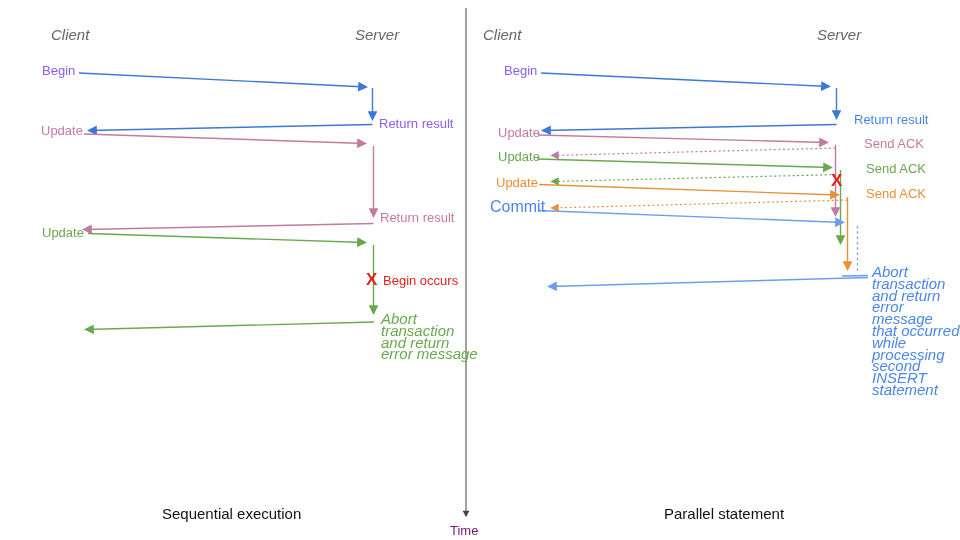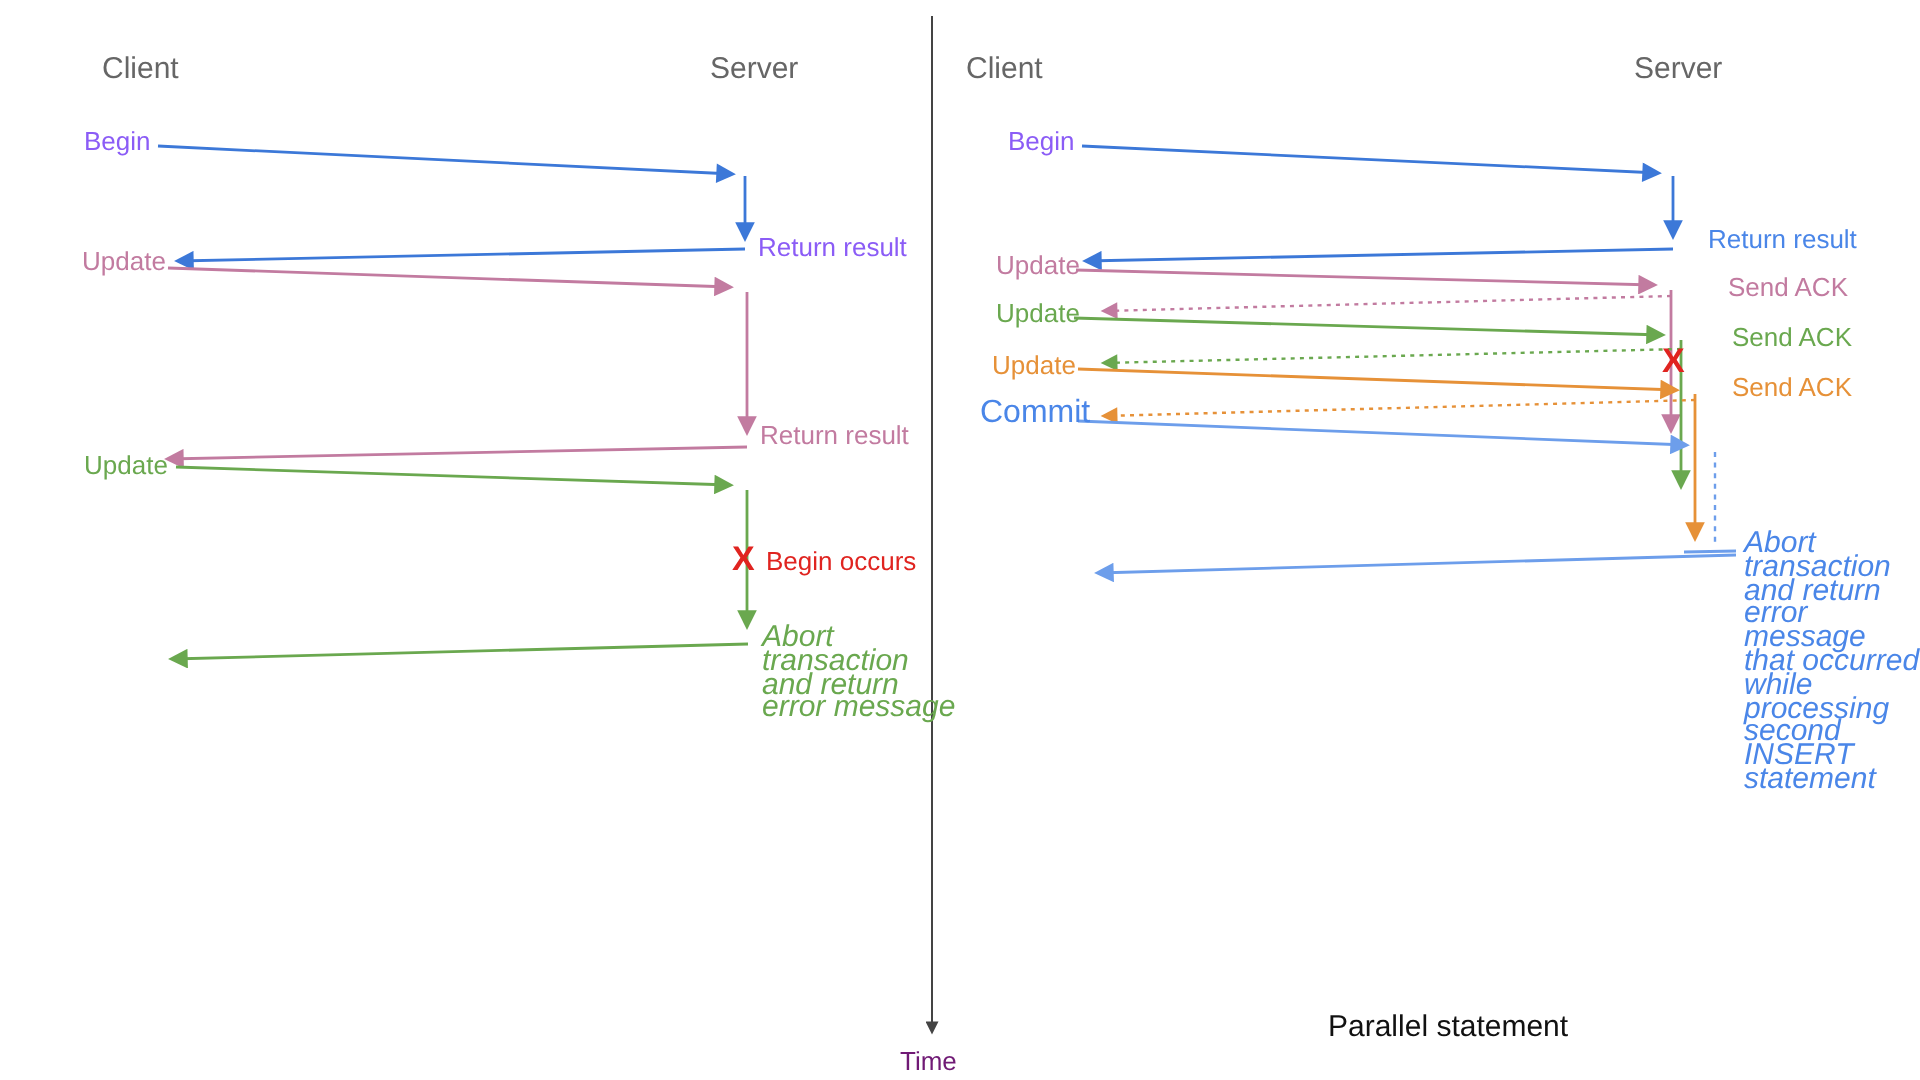--- a/index.html
+++ b/index.html
@@ -1,20 +1,20 @@
 <!DOCTYPE html>
 <html><head>
 <meta charset="utf-8">
 <style>
   html,body{margin:0;padding:0;background:#ffffff;}
   #stage{position:relative;width:960px;height:540px;background:#ffffff;overflow:hidden;
          font-family:"Liberation Sans","DejaVu Sans",sans-serif;}
   #lines{position:absolute;left:0;top:0;width:960px;height:540px;}
   .lbl{position:absolute;font-size:13px;line-height:14px;white-space:nowrap;}
-  .hdr{position:absolute;font-size:15px;color:#666666;white-space:nowrap;}
+  .hdr{position:absolute;font-size:15px;font-style:italic;color:#666666;white-space:nowrap;}
   .cap{position:absolute;font-size:15px;color:#111111;white-space:nowrap;}
   .multiline{white-space:pre-line;line-height:11.8px;font-size:15px;font-style:italic;}
   .xmark{position:absolute;font-size:17px;font-weight:bold;color:#e02420;line-height:15px;}
   .c-blue{color:#8b5cf6;}
   .c-cornflower{color:#4a86e8;}
   .c-pink{color:#c27ba0;}
   .c-green{color:#6aa84f;}
   .c-orange{color:#e69138;}
   .c-red{color:#e02420;}
   .c-black{color:#701a75;}
@@ -83,20 +83,21 @@
   <div class="lbl c-blue" style="left:379px;top:117px;">Return result</div>
   <div class="lbl c-pink" style="left:41px;top:124px;">Update</div>
   <div class="lbl c-pink" style="left:380px;top:211px;">Return result</div>
   <div class="lbl c-green" style="left:42px;top:226px;">Update</div>
   <div class="xmark" style="left:366px;top:272px;">X</div>
   <div class="lbl c-red" style="left:383px;top:274px;">Begin occurs</div>
   <div class="lbl c-green multiline" style="left:381px;top:313px;">Abort
 transaction
 and return
 error message</div>
+  <div class="cap" style="left:162px;top:505px;">Sequential execution</div>
 
   <div class="hdr" style="left:483px;top:26px;">Client</div>
   <div class="hdr" style="left:817px;top:26px;">Server</div>
 
   <div class="lbl c-blue" style="left:504px;top:64px;">Begin</div>
   <div class="lbl c-cornflower" style="left:854px;top:113px;">Return result</div>
   <div class="lbl c-pink" style="left:498px;top:126px;">Update</div>
   <div class="lbl c-pink" style="left:864px;top:137px;">Send ACK</div>
   <div class="lbl c-green" style="left:498px;top:150px;">Update</div>
   <div class="lbl c-green" style="left:866px;top:162px;">Send ACK</div>

